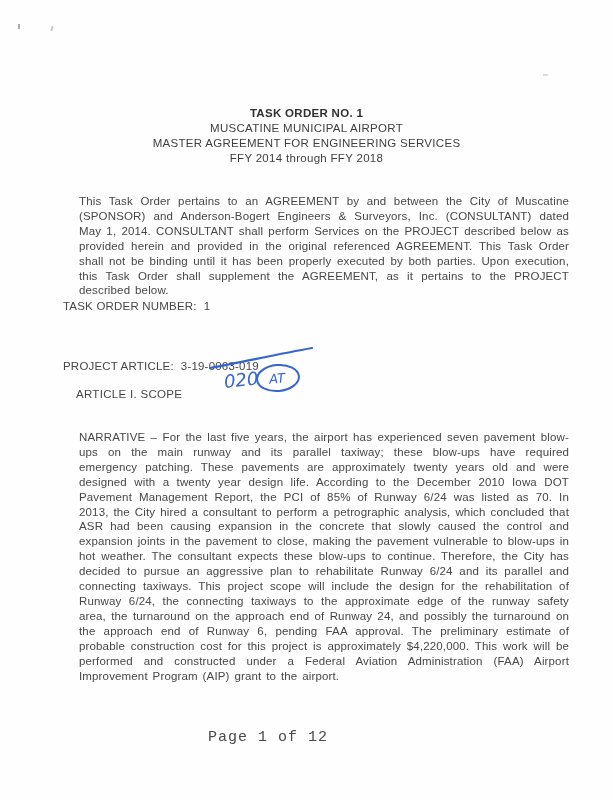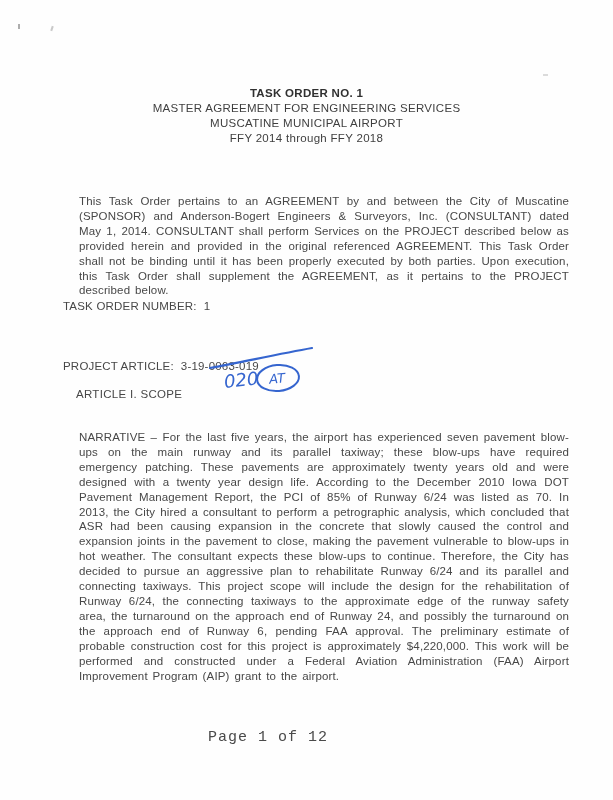--- a/index.html
+++ b/index.html
@@ -28,20 +28,21 @@
     width: 613px;
     text-align: center;
     font-size: 11.5px;
     line-height: 15px;
     letter-spacing: 0.3px;
     color: #3f3f3f;
   }
   .title-main {
     font-weight: bold;
     color: #303030;
+    margin-top: 20px;
   }
   .para {
     position: absolute;
     left: 63px;
     width: 490px;
     margin: 16px;
     font-size: 11.5px;
     line-height: 14.9px;
     text-align: justify;
     letter-spacing: 0.15px;
@@ -102,22 +103,22 @@
 <body>
 
 <div class="page">
 
   <div class="scan-mark mark1"></div>
   <div class="scan-mark mark2"></div>
   <div class="scan-mark mark3"></div>
 
   <header class="title-block">
     <div class="title-main">TASK ORDER NO. 1</div>
+    <div>MUSCATINE MUNICIPAL AIRPORT</div>
     <div>MASTER AGREEMENT FOR ENGINEERING SERVICES</div>
-    <div>MUSCATINE MUNICIPAL AIRPORT</div>
     <div>FFY 2014 through FFY 2018</div>
   </header>
 
   <p class="para intro">This Task Order pertains to an AGREEMENT by and between the City of Muscatine (SPONSOR) and Anderson-Bogert Engineers &amp; Surveyors, Inc. (CONSULTANT) dated May 1, 2014.  CONSULTANT shall perform Services on the PROJECT described below as provided herein and provided in the original referenced AGREEMENT. This Task Order shall not be binding until it has been properly executed by both parties.  Upon execution, this Task Order shall supplement the AGREEMENT, as it pertains to the PROJECT described below.</p>
 
   <div class="field field-task-order">
     <span>TASK ORDER NUMBER:</span><span class="field-value">1</span>
   </div>
 
 

